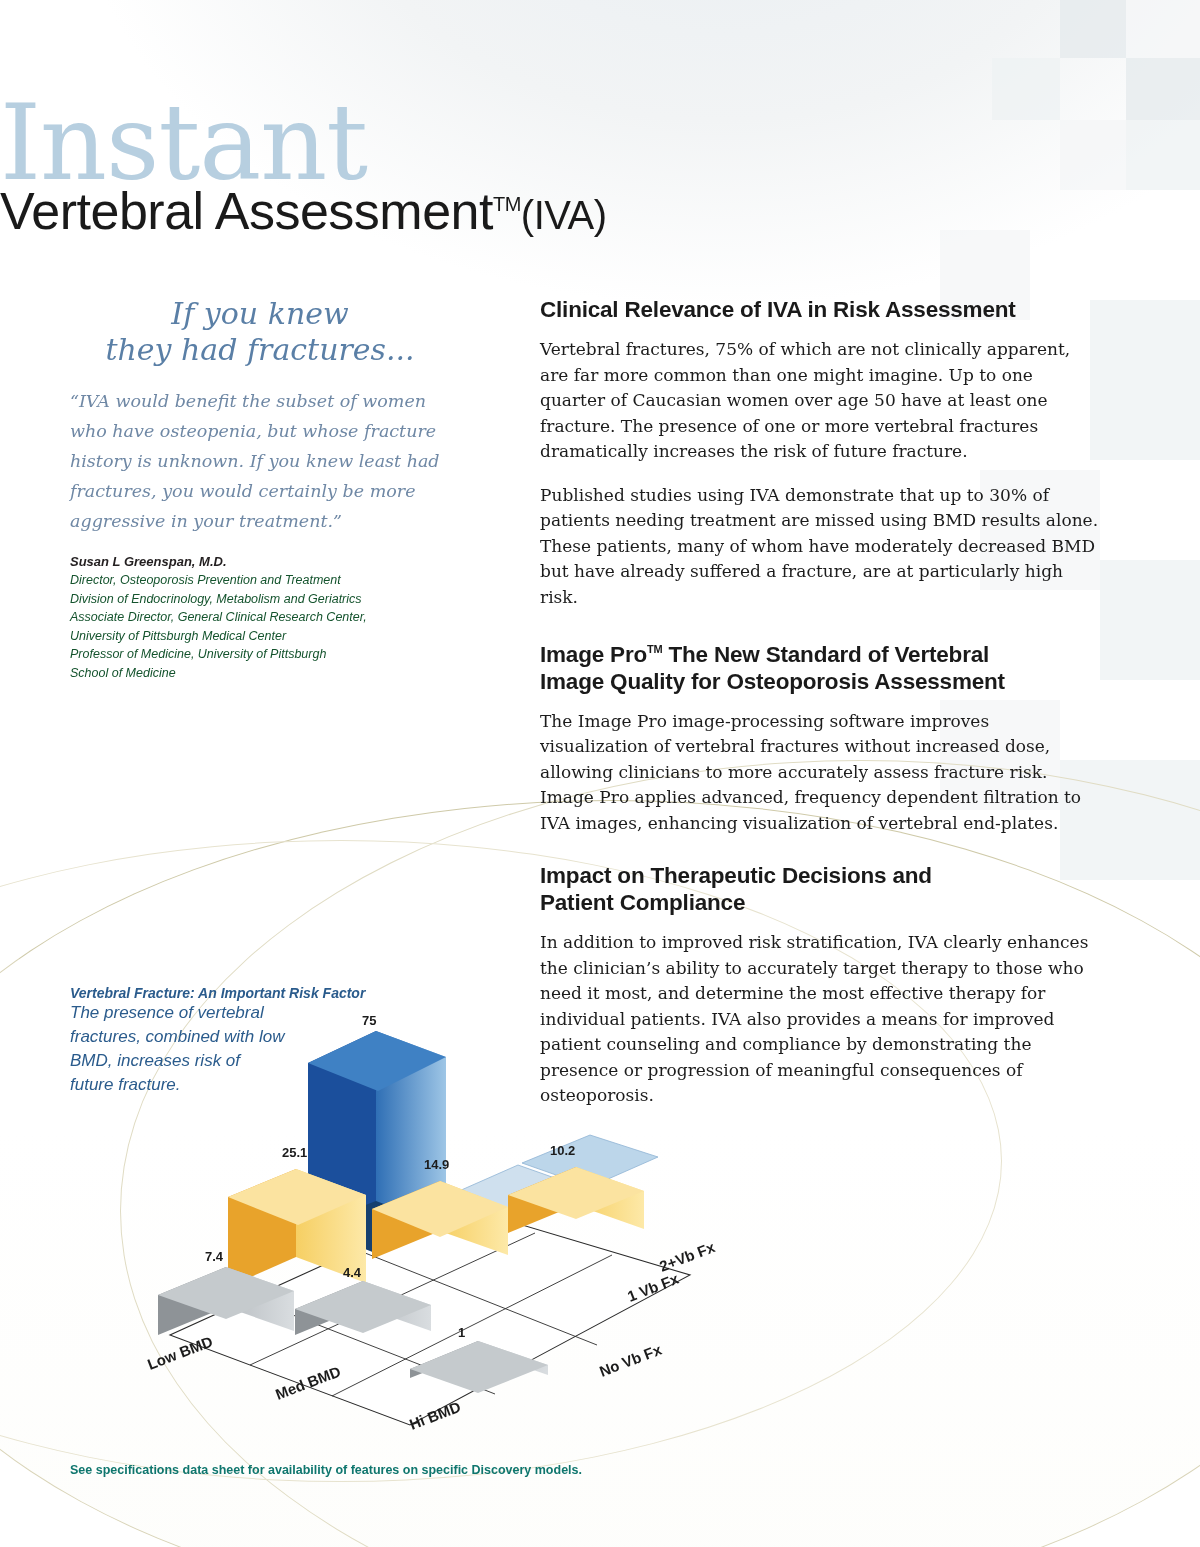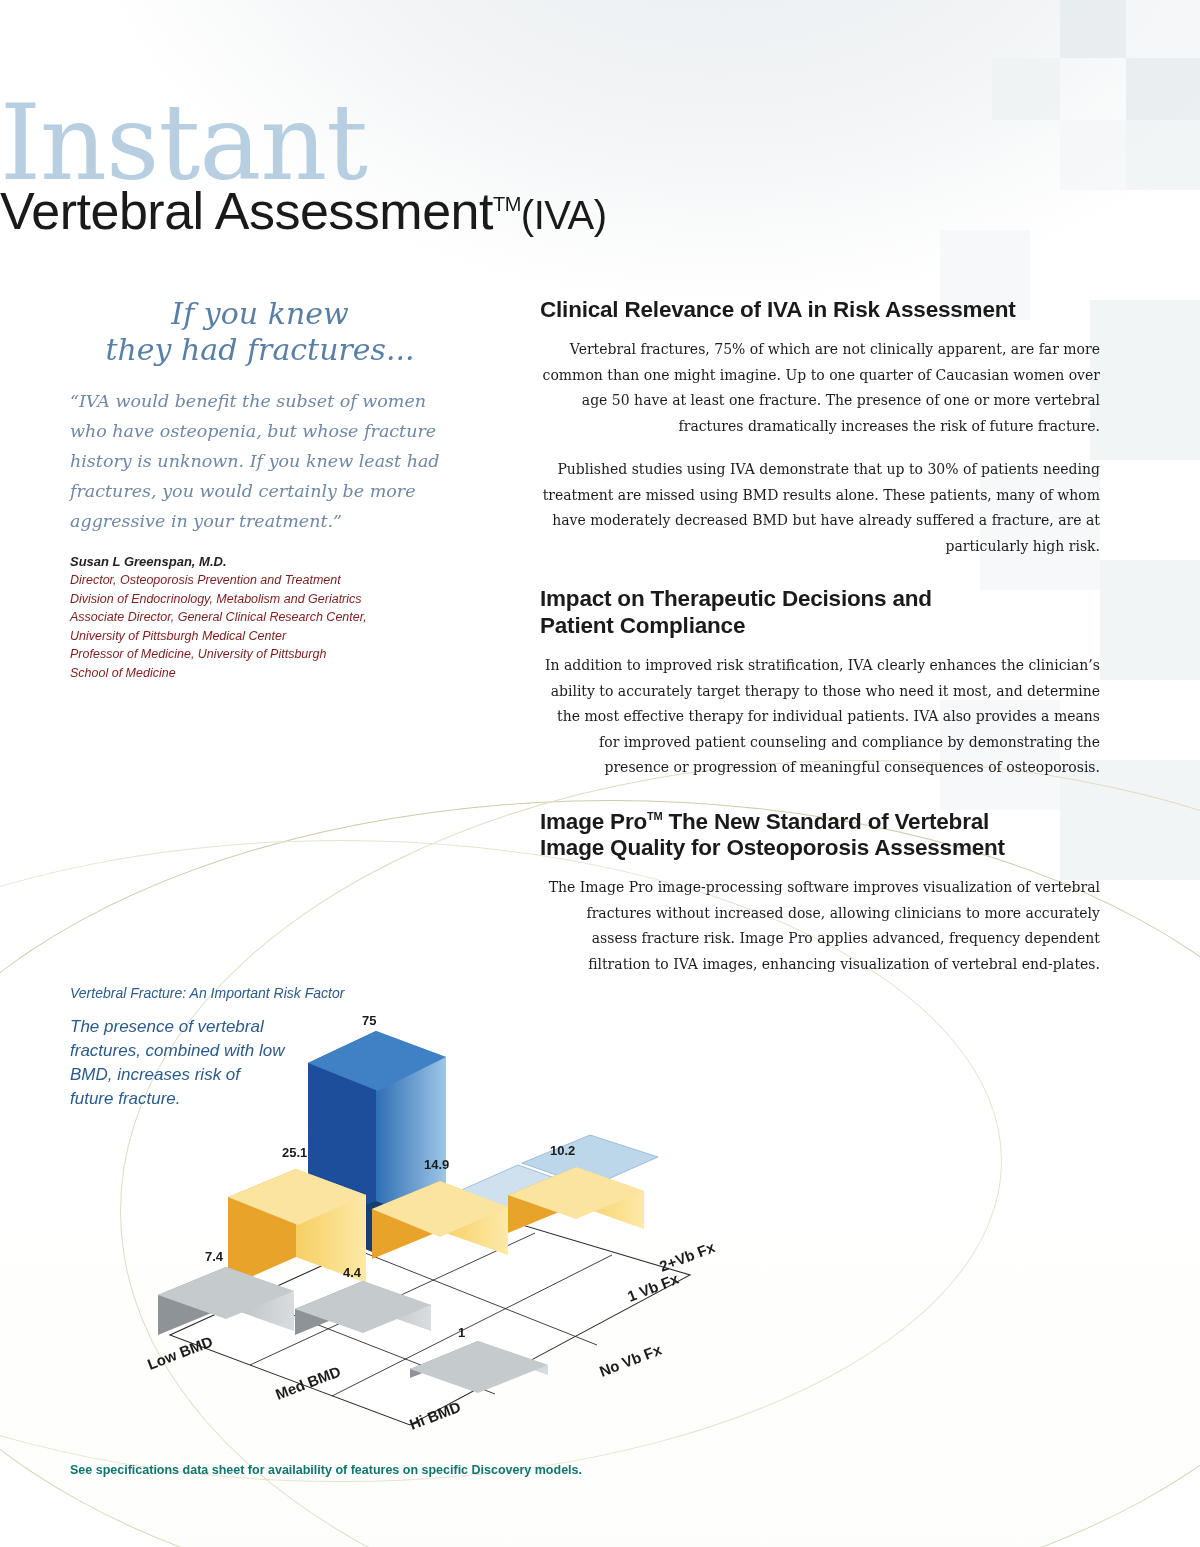--- a/index.html
+++ b/index.html
@@ -135,21 +135,21 @@
     font-size: 13px;
     font-weight: bold;
     font-style: italic;
     color: #231f20;
   }
   .attrib-lines {
     margin-top: 2px;
     font-size: 12.5px;
     line-height: 18.5px;
     font-style: italic;
-    color: #7f1d1d;
+    color: #14532d;
   }
 
   
   .right-col {
     position: absolute;
     left: 540px;
     top: 296px;
     width: 560px;
     z-index: 5;
   }
@@ -161,43 +161,41 @@
     margin: 0 0 14px 0;
     letter-spacing: -.2px;
   }
   h2.sec .tm {
     font-size: 11px;
     vertical-align: super;
     font-weight: bold;
   }
   .body-p {
     font-family: "DejaVu Serif", "Liberation Serif", serif;
-    font-size: 14px;
+    font-size: 17px;
     line-height: 25.5px;
     color: #1c1c1c;
     margin: 0 0 18px 0;
-    text-align: right;
   }
   .sec-block { margin-bottom: 26px; }
   .sec-block.tight { margin-bottom: 22px; }
 
   
   .chart-area {
     position: absolute;
     left: 70px;
     top: 985px;
     width: 700px;
     z-index: 6;
   }
   .chart-title {
     font-size: 14px;
-    font-weight: normal;
+    font-weight: bold;
     font-style: italic;
     color: #2a5b8c;
-    margin-bottom: 14px;
   }
   .chart-caption {
     font-size: 17px;
     line-height: 24px;
     font-style: italic;
     color: #2a5b8c;
     width: 215px;
   }
   .chart-svg {
     position: absolute;
@@ -263,34 +261,34 @@
 </div>
 
 <div class="right-col">
 
   <div class="sec-block">
     <h2 class="sec">Clinical Relevance of IVA in Risk Assessment</h2>
     <p class="body-p">Vertebral fractures, 75% of which are not clinically apparent, are far more common than one might imagine. Up to one quarter of Caucasian women over age 50 have at least one fracture. The presence of one or more vertebral fractures dramatically increases the risk of future fracture.</p>
     <p class="body-p">Published studies using IVA demonstrate that up to 30% of patients needing treatment are missed using BMD results alone. These patients, many of whom have moderately decreased BMD but have already suffered a fracture, are at particularly high risk.</p>
   </div>
 
+  <div class="sec-block">
+    <h2 class="sec">
+      <span>Image Pro</span><span class="tm">TM</span><span> The New Standard of Vertebral</span><br>
+      <span>Image Quality for Osteoporosis Assessment</span>
+    </h2>
+    <p class="body-p">The Image Pro image-processing software improves visualization of vertebral fractures without increased dose, allowing clinicians to more accurately assess fracture risk. Image Pro applies advanced, frequency dependent filtration to IVA images, enhancing visualization of vertebral end-plates.</p>
+  </div>
+
   <div class="sec-block tight">
     <h2 class="sec">
       <span>Impact on Therapeutic Decisions and</span><br>
       <span>Patient Compliance</span>
     </h2>
     <p class="body-p">In addition to improved risk stratification, IVA clearly enhances the clinician’s ability to accurately target therapy to those who need it most, and determine the most effective therapy for individual patients. IVA also provides a means for improved patient counseling and compliance by demonstrating the presence or progression of meaningful consequences of osteoporosis.</p>
-  </div>
-
-  <div class="sec-block">
-    <h2 class="sec">
-      <span>Image Pro</span><span class="tm">TM</span><span> The New Standard of Vertebral</span><br>
-      <span>Image Quality for Osteoporosis Assessment</span>
-    </h2>
-    <p class="body-p">The Image Pro image-processing software improves visualization of vertebral fractures without increased dose, allowing clinicians to more accurately assess fracture risk. Image Pro applies advanced, frequency dependent filtration to IVA images, enhancing visualization of vertebral end-plates.</p>
   </div>
 
 </div>
 
 <div class="chart-area">
   <div class="chart-title">Vertebral Fracture: An Important Risk Factor</div>
   <div class="chart-caption">The presence of vertebral fractures, combined with low BMD, increases risk of future fracture.</div>
 
   <svg class="chart-svg" width="660" height="430" viewBox="0 0 660 430">
     <defs>

